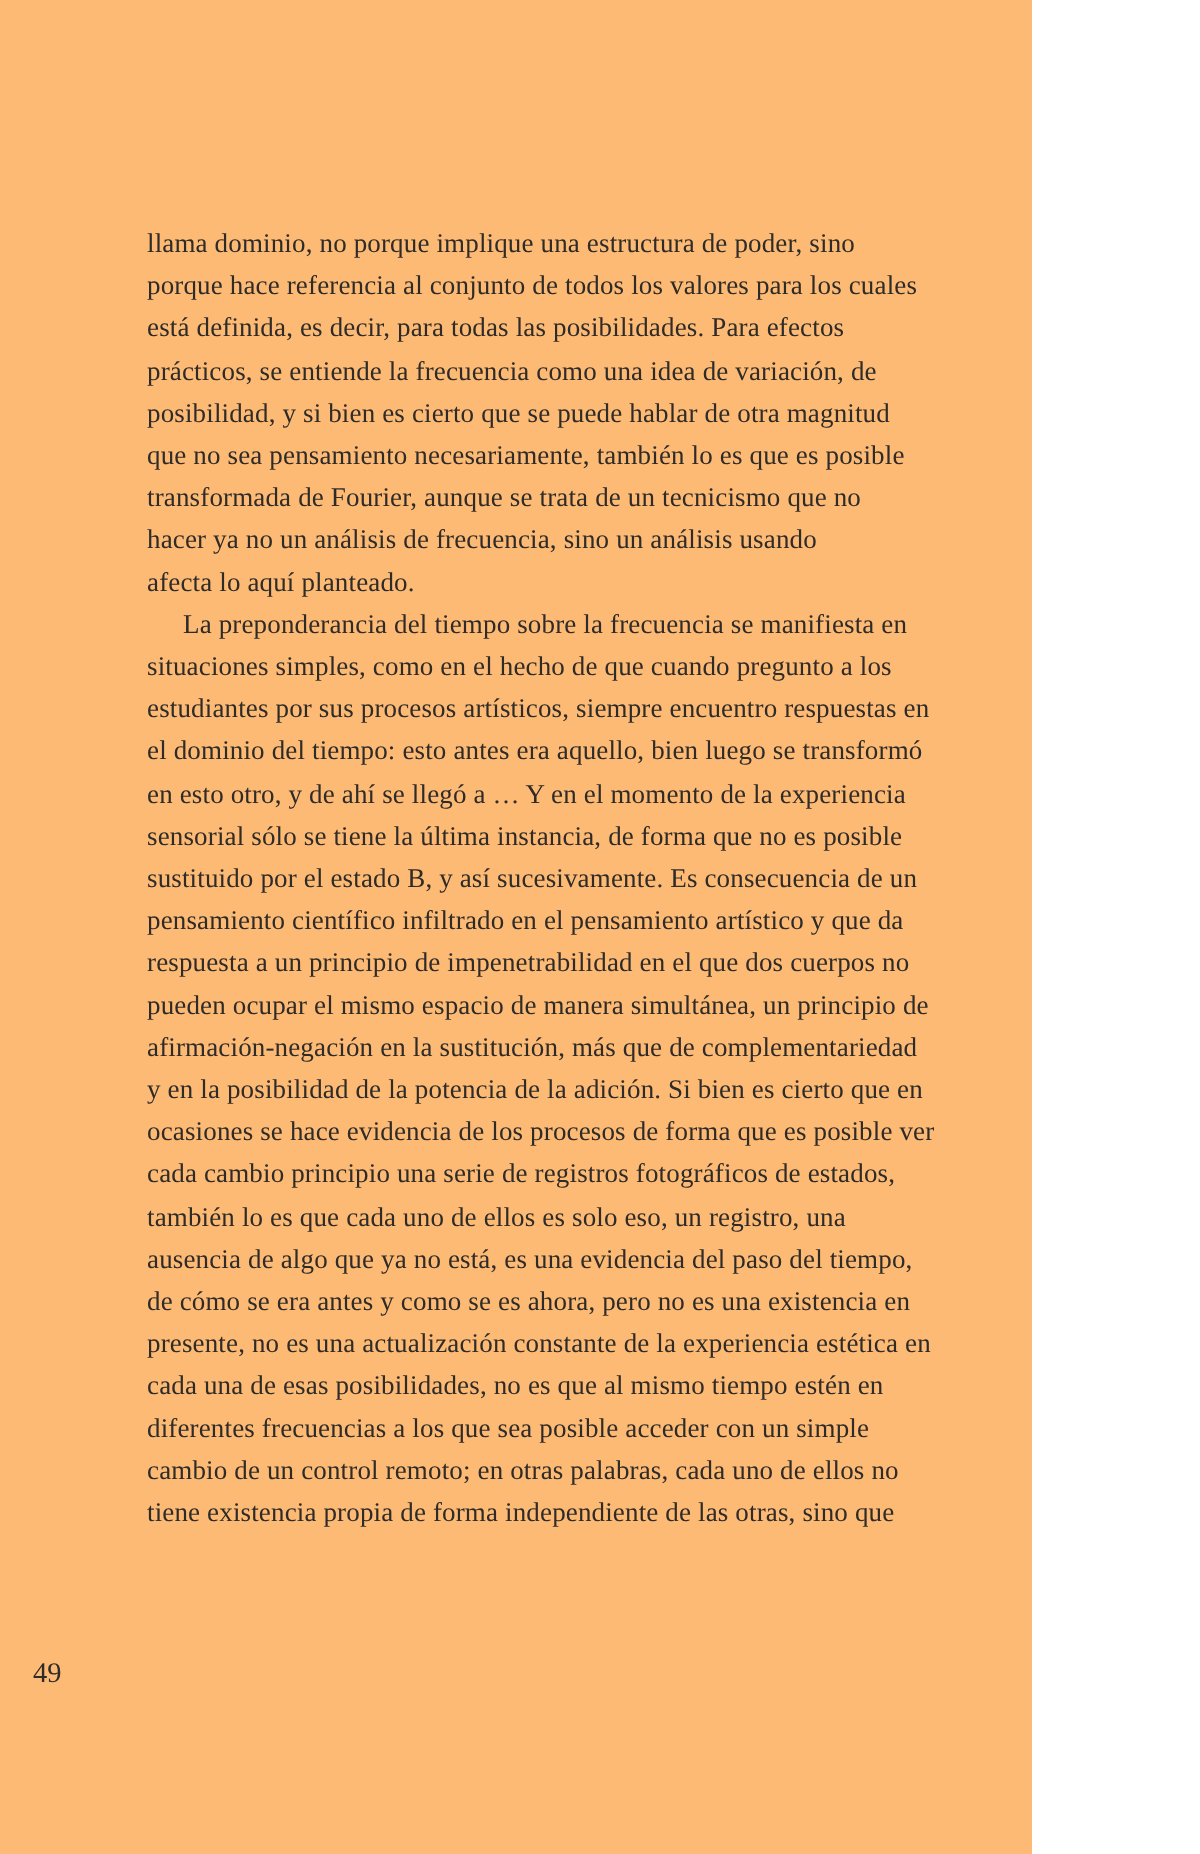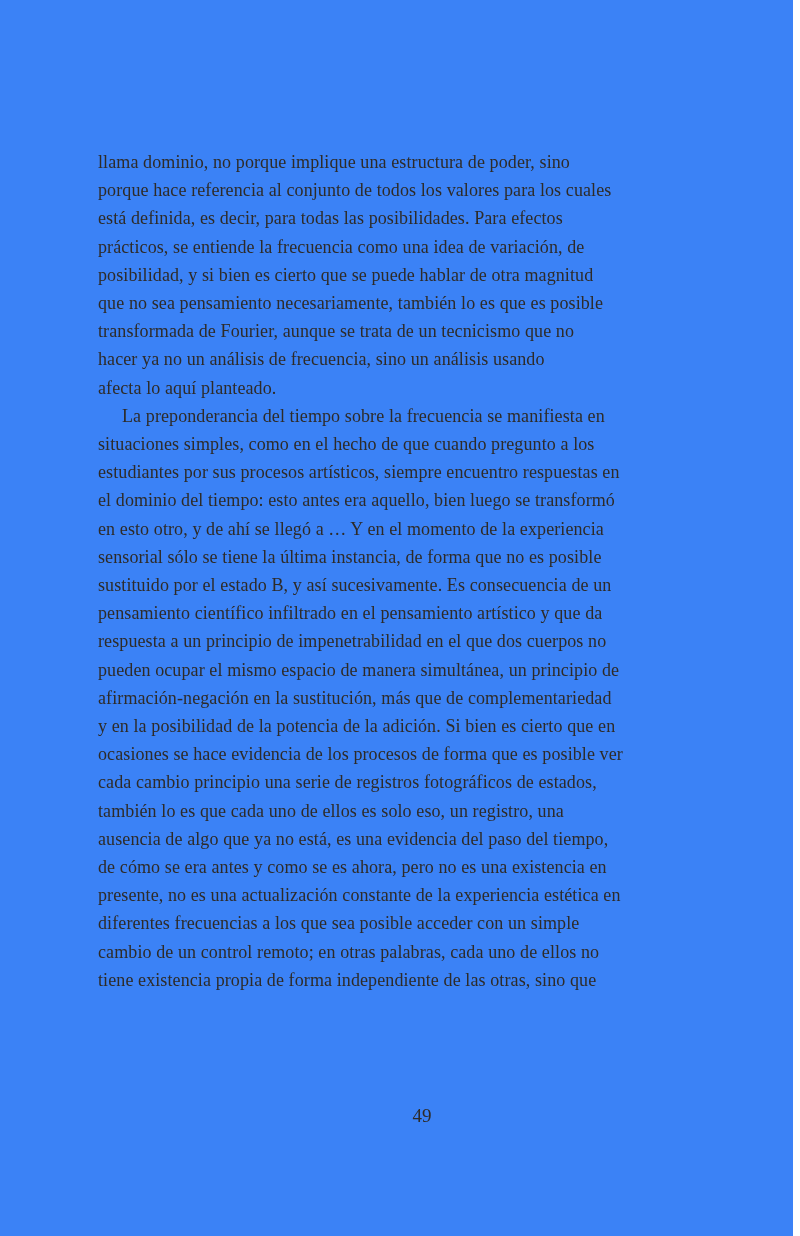--- a/index.html
+++ b/index.html
@@ -2,23 +2,23 @@
 <html lang="es"><head>
 <meta charset="utf-8">
 <style>
   html, body {
     margin: 0;
     padding: 0;
     background: #ffffff;
   }
   .page {
     position: relative;
-    width: 793px;
+    width: 688px;
     height: 1236px;
-    background: #3b82f6;
+    background: #fdba74;
     overflow: hidden;
     font-family: "Liberation Serif", "DejaVu Serif", serif;
     color: #2e2b28;
   }
   .text-block {
     position: absolute;
     left: 98px;
     top: 148px;
     width: 620px;
     font-size: 18px;
@@ -34,21 +34,20 @@
   }
   .paragraph.indented .line:first-child {
     text-indent: 24px;
     font-family: Liberation Serif, serif;
   }
   .folio {
     position: absolute;
     left: 0;
     top: 1104px;
     width: 800px;
-    text-align: center;
     font-size: 19px;
     line-height: 24px;
   }
   .folio .folio-num {
     display: inline-block;
     transform: translateX(22px);
   }
 </style>
 </head>
 <body>
@@ -78,20 +77,21 @@
         <div class="line">respuesta a un principio de impenetrabilidad en el que dos cuerpos no</div>
         <div class="line">pueden ocupar el mismo espacio de manera simultánea, un principio de</div>
         <div class="line">afirmación-negación en la sustitución, más que de complementariedad</div>
         <div class="line">y en la posibilidad de la potencia de la adición. Si bien es cierto que en</div>
         <div class="line">ocasiones se hace evidencia de los procesos de forma que es posible ver</div>
         <div class="line">cada cambio principio una serie de registros fotográficos de estados,</div>
         <div class="line">también lo es que cada uno de ellos es solo eso, un registro, una</div>
         <div class="line">ausencia de algo que ya no está, es una evidencia del paso del tiempo,</div>
         <div class="line">de cómo se era antes y como se es ahora, pero no es una existencia en</div>
         <div class="line">presente, no es una actualización constante de la experiencia estética en</div>
+        <div class="line">cada una de esas posibilidades, no es que al mismo tiempo estén en</div>
         <div class="line">diferentes frecuencias a los que sea posible acceder con un simple</div>
         <div class="line">cambio de un control remoto; en otras palabras, cada uno de ellos no</div>
         <div class="line">tiene existencia propia de forma independiente de las otras, sino que</div>
       </div>
   </div>
 
   <div class="folio">
     <span class="folio-num">49</span>
   </div>
 </div>

